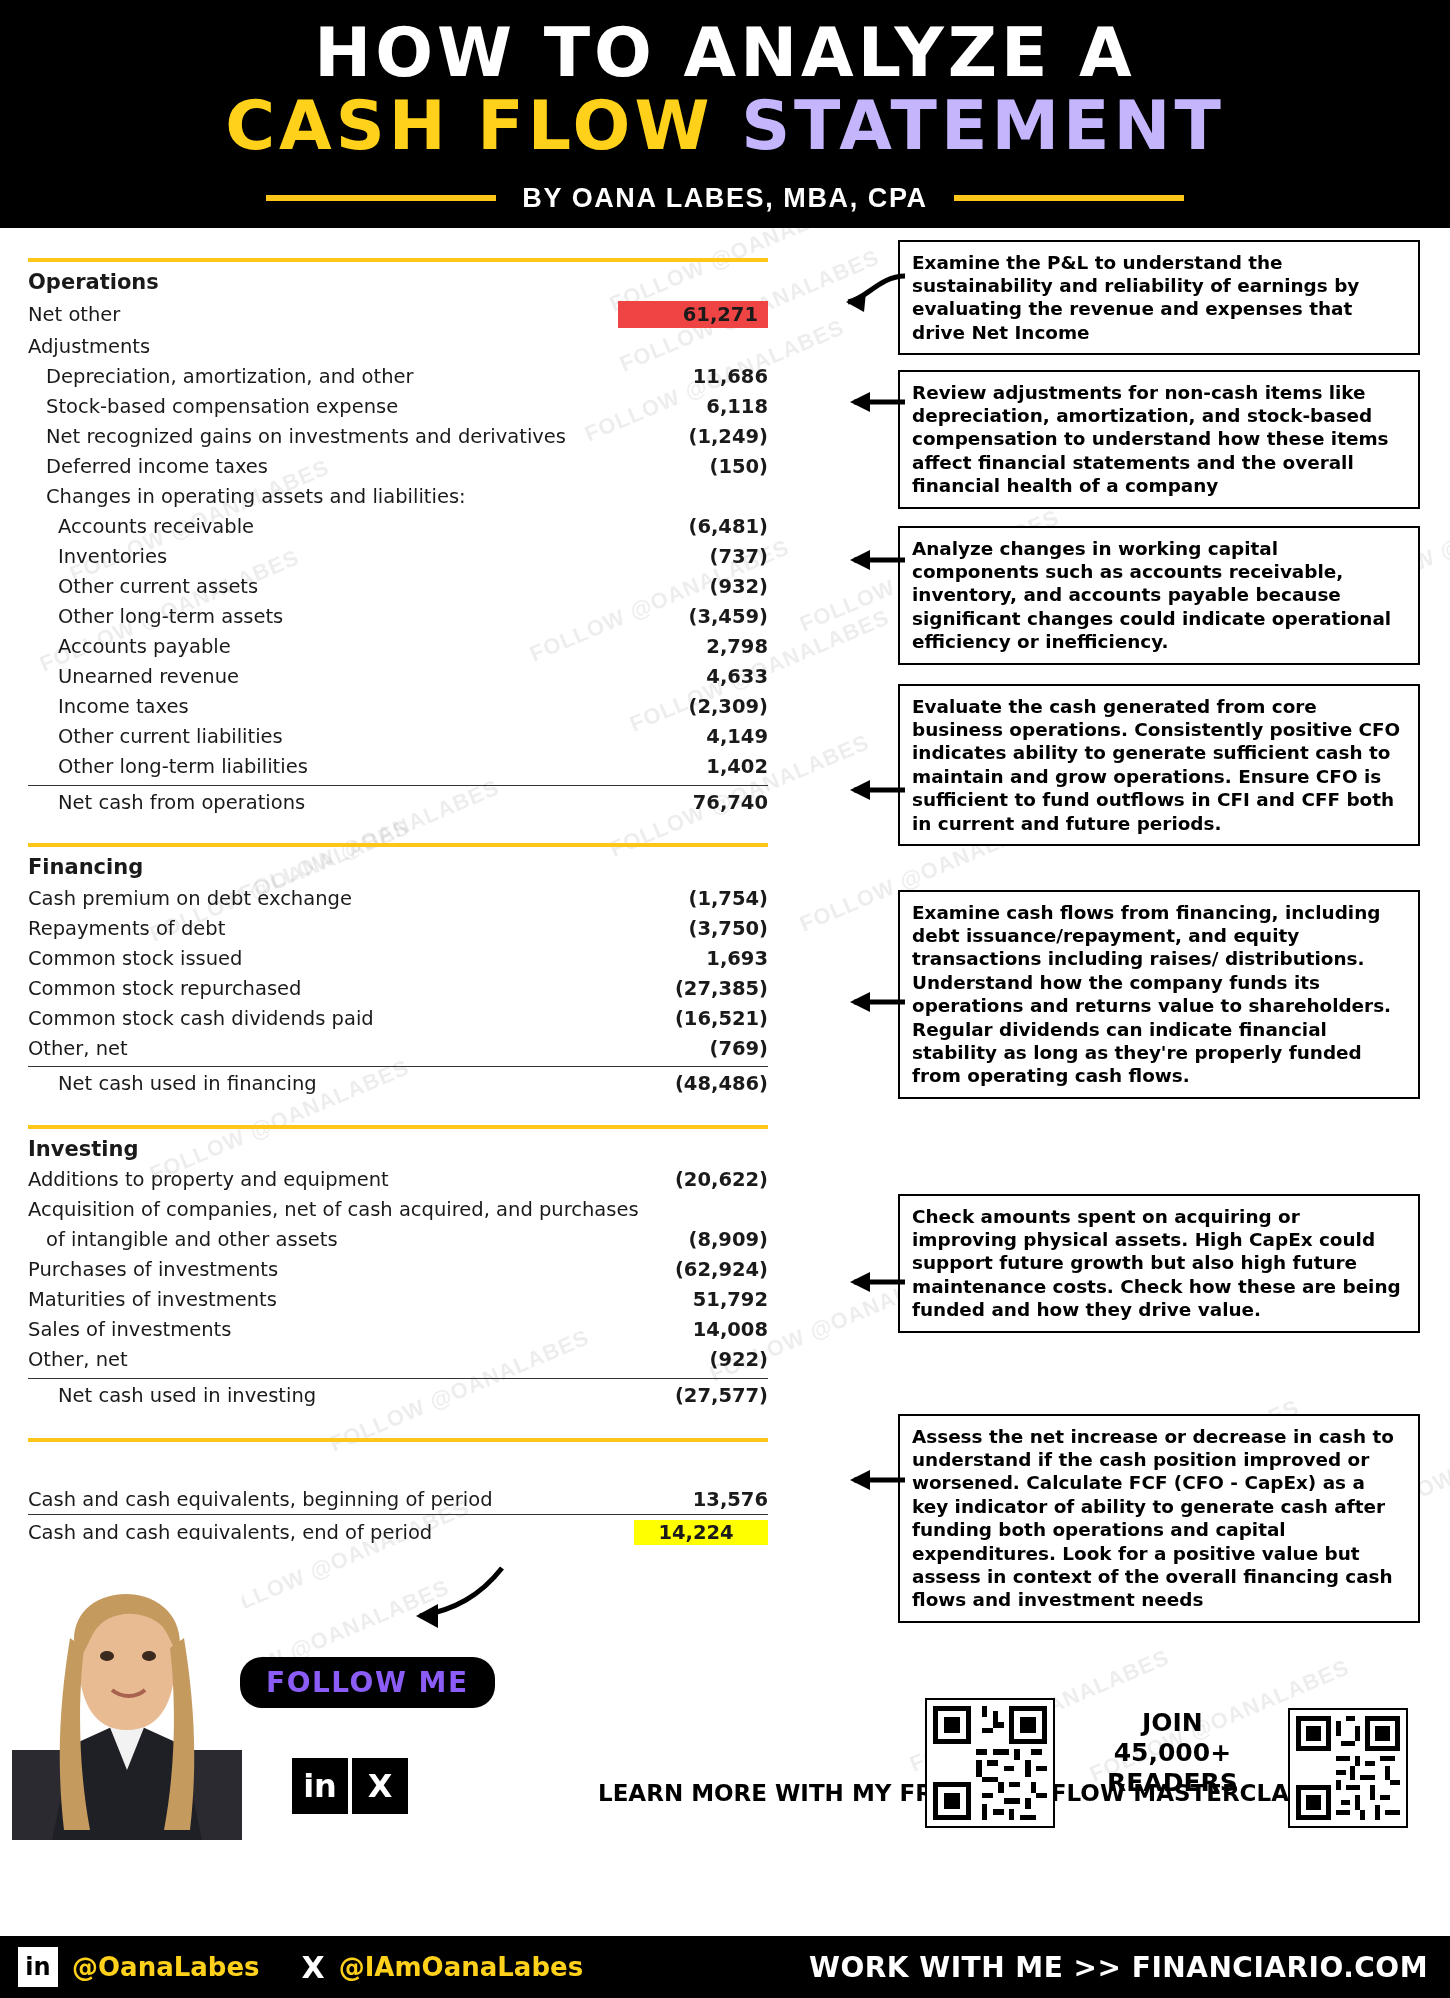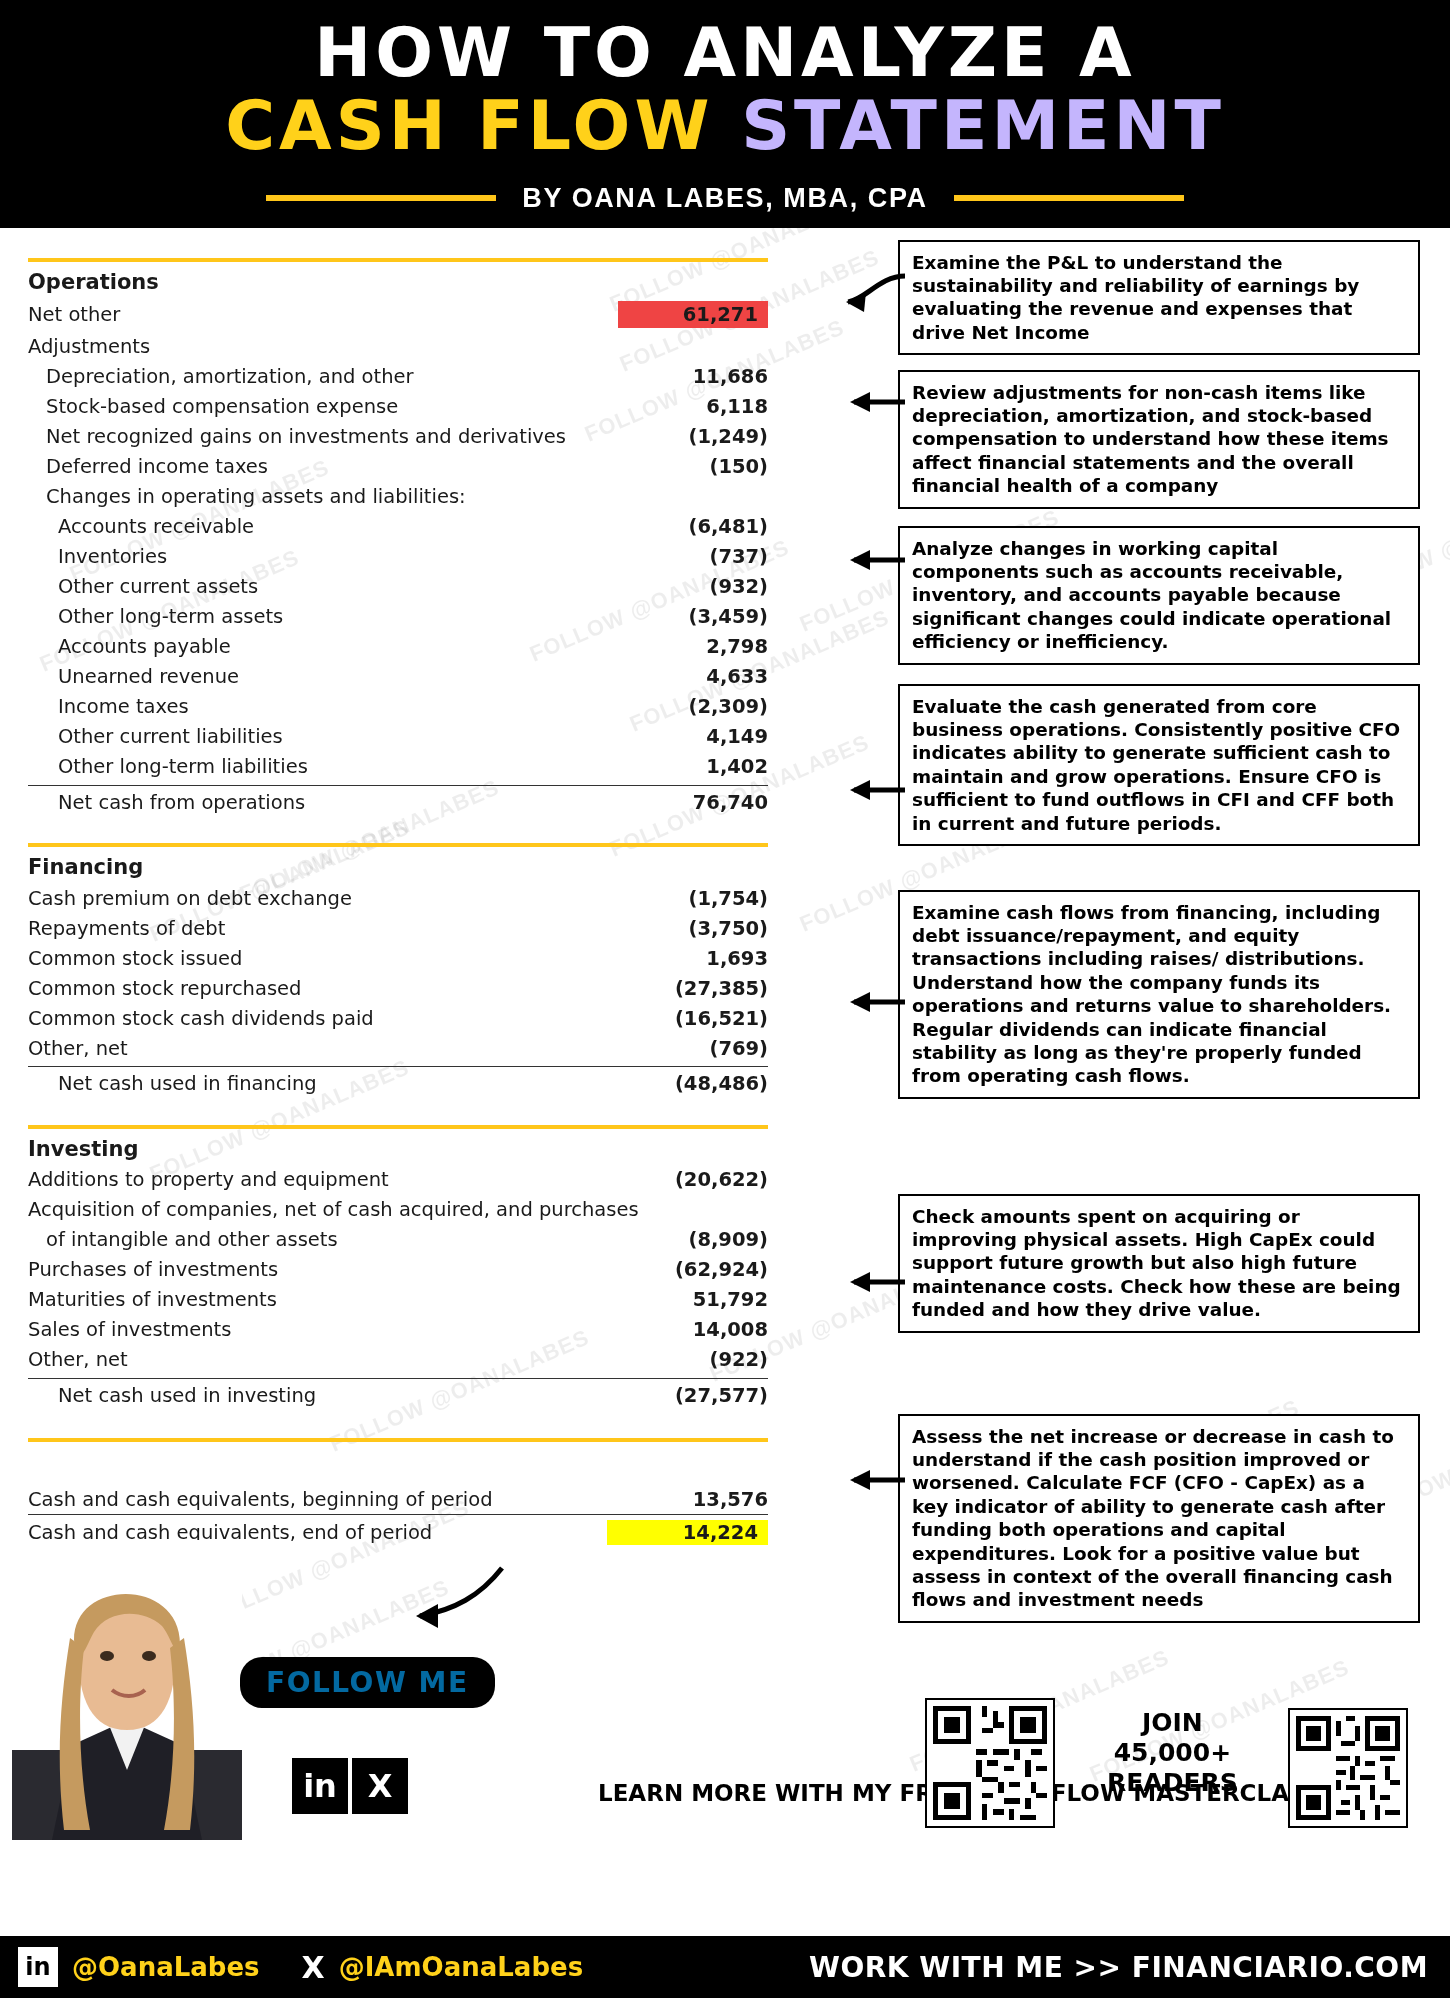--- a/index.html
+++ b/index.html
@@ -108,22 +108,22 @@
   .hl-orange {
     background: #ef4444;
     padding: 2px 10px 2px 0;
     width: 150px;
     text-align: right;
     font-weight: bold;
   }
   .hl-yellow {
     background: #FFFF00;
     padding: 1px 10px 1px 0;
-    width: 161px;
-    text-align: right;
+    width: 134px;
+    text-align: center;
     font-weight: bold;
   }
   .subtotal {
     border-top: 1.5px solid #333;
     margin-top: 3px;
     padding-top: 5px;
   }
 
   
   .callout {
@@ -149,21 +149,21 @@
     bottom: 86px;
     width: 230px;
     height: 300px;
     overflow: hidden;
   }
   .follow-btn {
     position: absolute;
     left: 240px;
     bottom: 218px;
     background: #000;
-    color: #0369a1;
+    color: #8b5cf6;
     font-size: 28px;
     font-weight: bold;
     letter-spacing: 1.5px;
     padding: 9px 26px;
     border-radius: 22px;
     font-family: "DejaVu Sans", sans-serif;
     margin-top: 17px;
   }
   .social-icons {
     position: absolute;

